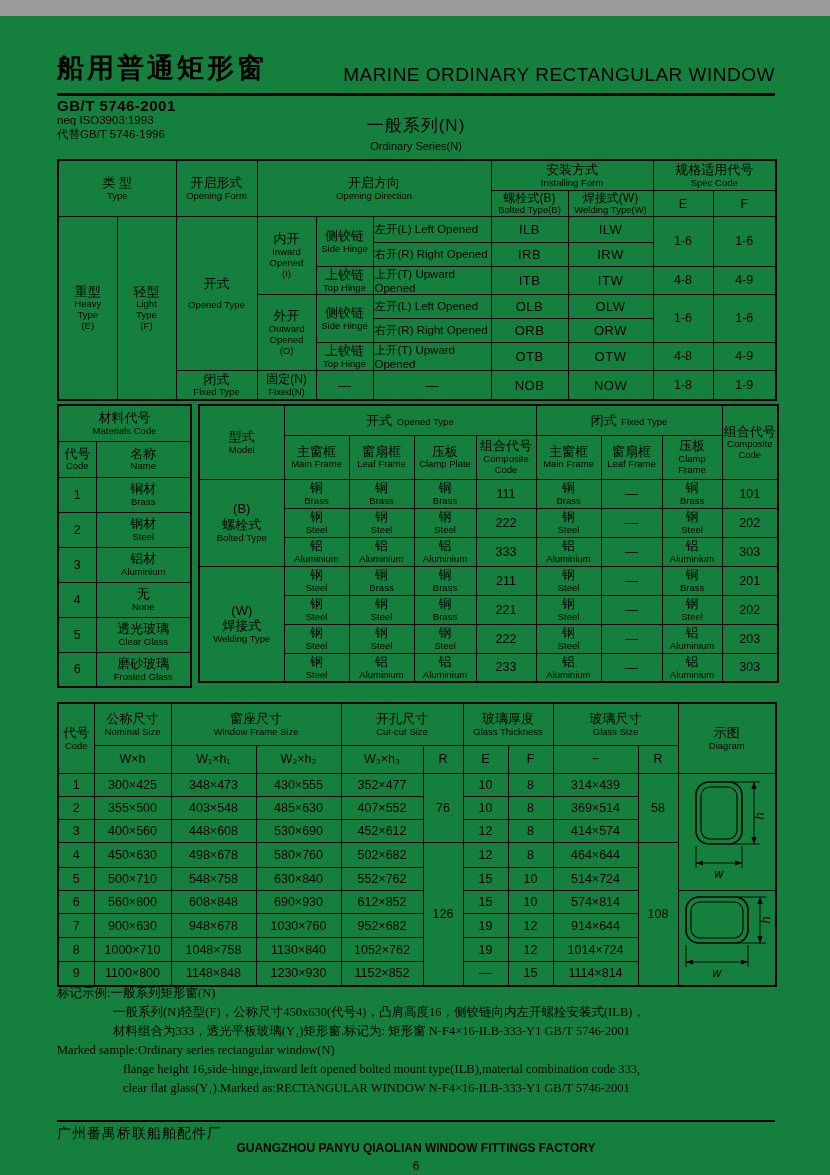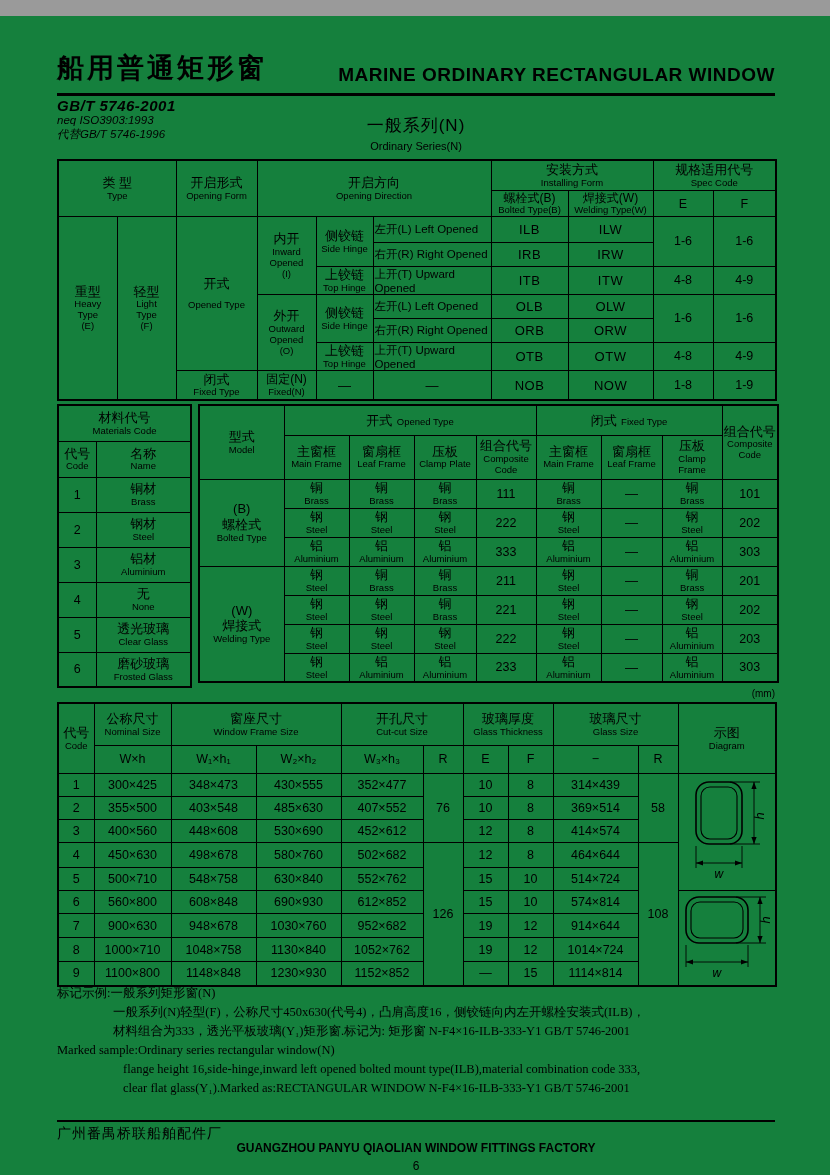--- a/index.html
+++ b/index.html
@@ -4,22 +4,22 @@
 <style>
   html,body{margin:0;padding:0;background:#9a9a9a;}
   .page{position:relative;width:830px;height:1175px;background:#15803d;margin:16px auto;
         font-family:"Liberation Sans","DejaVu Sans",sans-serif;color:#000;overflow:hidden;}
   .content{position:absolute;left:57px;width:718px;}
 
   
   .titlebar{top:34px;display:flex;justify-content:space-between;align-items:flex-end;
             border-bottom:3px solid #000;padding-bottom:7px;}
   .title-zh{font-size:27px;font-weight:bold;letter-spacing:3px;}
-  .title-en{font-size:19px;font-weight:bold;letter-spacing:0.5px;}
-  .stdblock{top:83px;line-height:14px;font-style:italic;}
+  .title-en{font-size:19px;font-weight:normal;letter-spacing:0.5px;}
+  .stdblock{top:83px;line-height:14px;}
   .std1{font-size:15px;font-weight:bold;letter-spacing:0.5px;}
   .std2,.std3{font-size:11.5px;}
   .series{top:98px;text-align:center;}
   .series-zh{font-size:17px;letter-spacing:1px;}
   .series-en{font-size:11px;margin-top:3px;}
 
   
   table{border-collapse:collapse;table-layout:fixed;border:2px solid #000;}
   td{border:1px solid #000;padding:0 1px;text-align:center;vertical-align:middle;overflow:hidden;}
   .zh{font-size:13px;line-height:1.2;display:block;}
@@ -526,21 +526,20 @@
         <td>
               <span class="zh">铝</span>
               <span class="en">Aluminium</span>
             </td>
         <td class="num">303</td>
       </tr>
     </tbody>
       </table>
   </div>
 
-  <div class="content unitlbl" style="position:absolute;">(mm)</div>
 
   <div class="content t3" style="position:absolute;">
   <table style="width:718px;">
     <colgroup>
           <col style="width:36px">
           <col style="width:77px">
           <col style="width:85px">
           <col style="width:85px">
           <col style="width:82px">
           <col style="width:40px">

